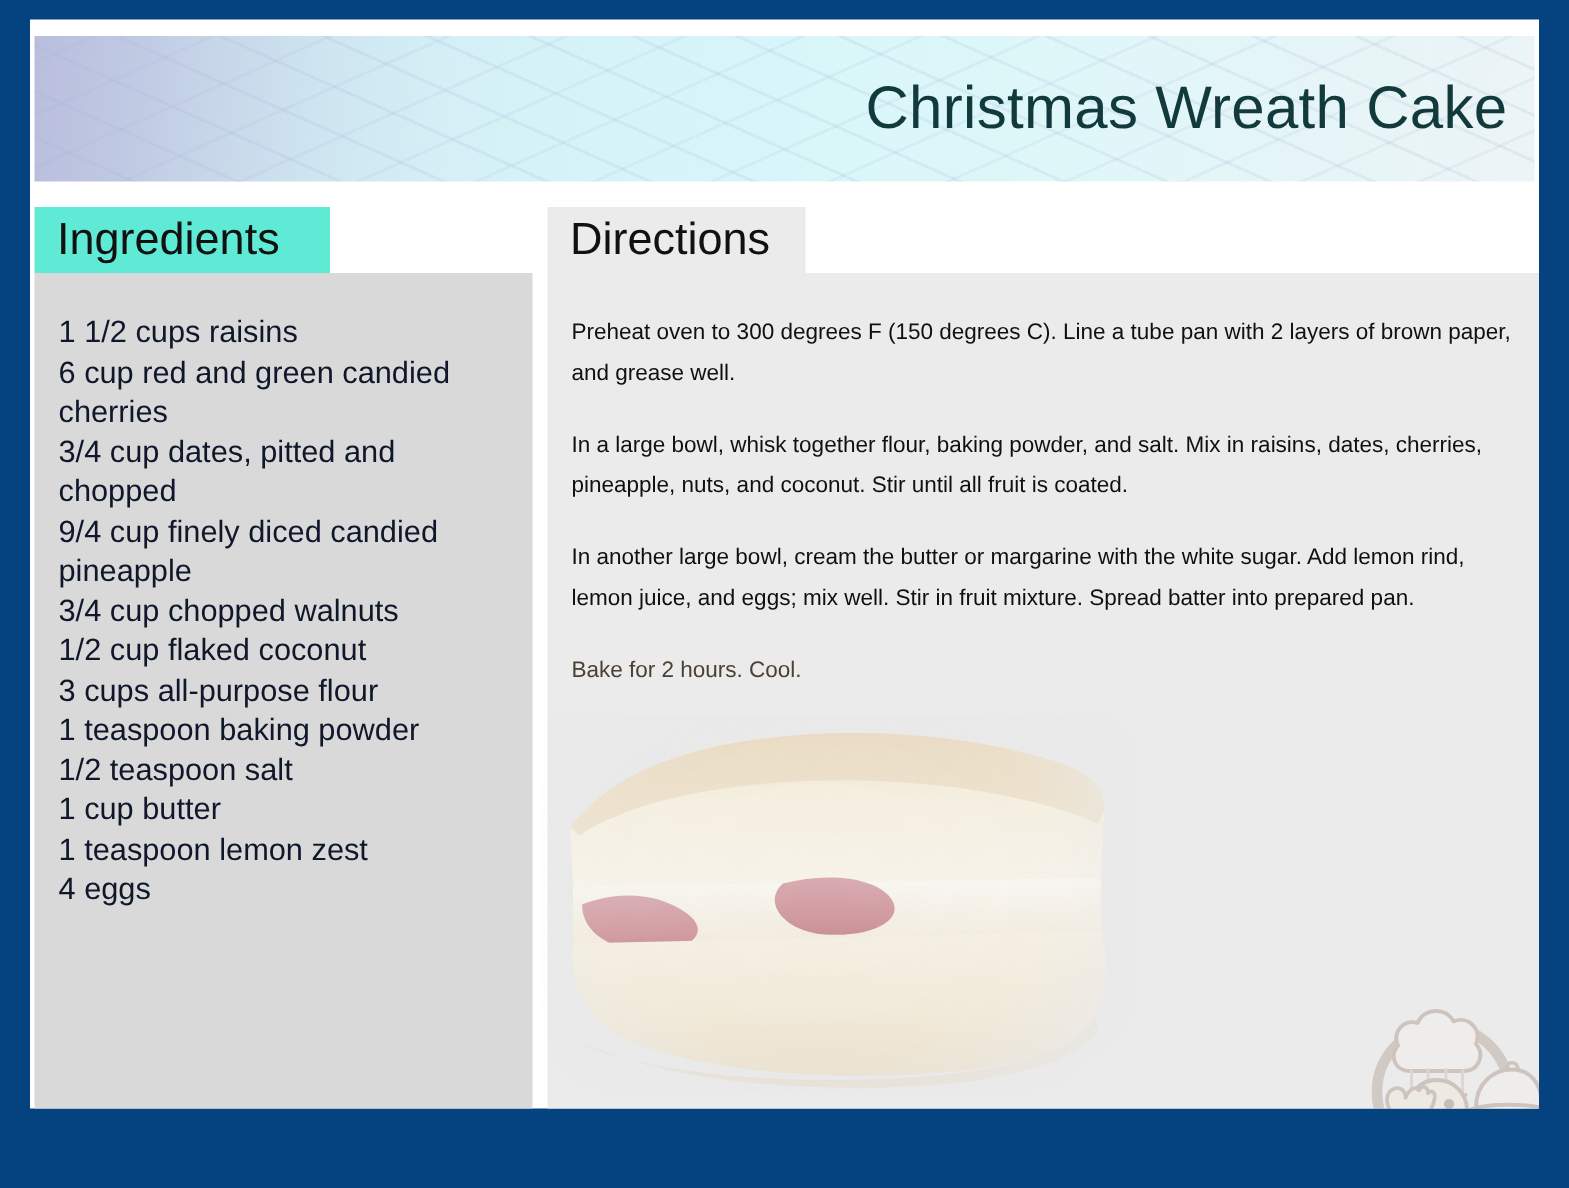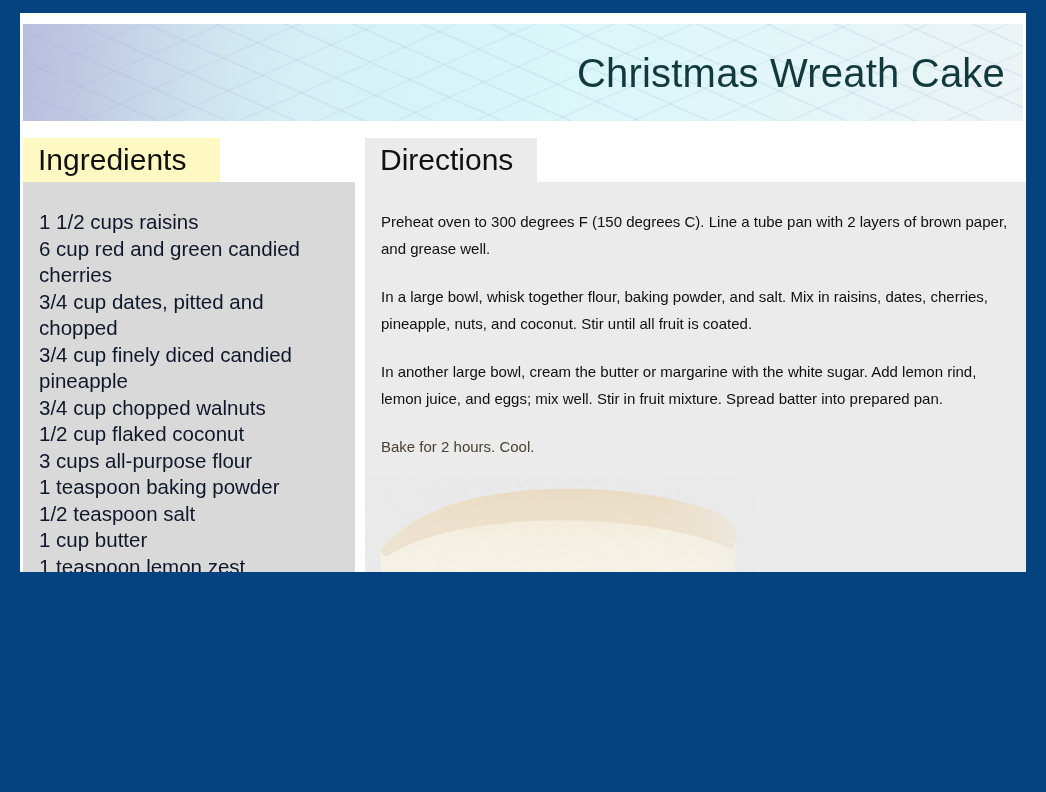--- a/index.html
+++ b/index.html
@@ -23,21 +23,21 @@
     height: 792px;
     background: #044280;
     overflow: hidden;
   }
 
   .page-inner {
     position: absolute;
     left: 20px;
     top: 13px;
     width: 1006px;
-    height: 559px;
+    height: 726px;
     background: #ffffff;
     overflow: hidden;
   }
 
   
   .banner {
     position: absolute;
     left: 3px;
     top: 11px;
     width: 1000px;
@@ -105,21 +105,21 @@
     top: 0;
     height: 44px;
     padding: 0 14px 0 15px;
     display: flex;
     align-items: center;
     font-size: 30px;
     font-weight: 400;
     color: #111111;
     white-space: nowrap;
   }
-  .col-ingredients .section-tab { background: #fef9c3; width: 197px; }
+  .col-ingredients .section-tab { background: #5eead4; width: 197px; }
   .col-directions  .section-tab { background: #ebebeb; width: 172px; }
 
   
   .section-body {
     position: absolute;
     left: 0;
     top: 44px;
     width: 100%;
     bottom: 0;
     padding: 27px 12px 0 16px;
@@ -180,21 +180,21 @@
       <div class="banner-title">Christmas Wreath Cake</div>
     </div>
 
     <div class="col-ingredients">
       <div class="section-tab">Ingredients</div>
       <div class="section-body">
         <ul class="ingredient-list">
           <li>1 1/2 cups raisins</li>
           <li>6 cup red and green candied cherries</li>
           <li>3/4 cup dates, pitted and chopped</li>
-          <li>3/4 cup finely diced candied pineapple</li>
+          <li>9/4 cup finely diced candied pineapple</li>
           <li>3/4 cup chopped walnuts</li>
           <li>1/2 cup flaked coconut</li>
           <li>3 cups all-purpose flour</li>
           <li>1 teaspoon baking powder</li>
           <li>1/2 teaspoon salt</li>
           <li>1 cup butter</li>
           <li>1 teaspoon lemon zest</li>
           <li>4 eggs</li>
         </ul>
       </div>

